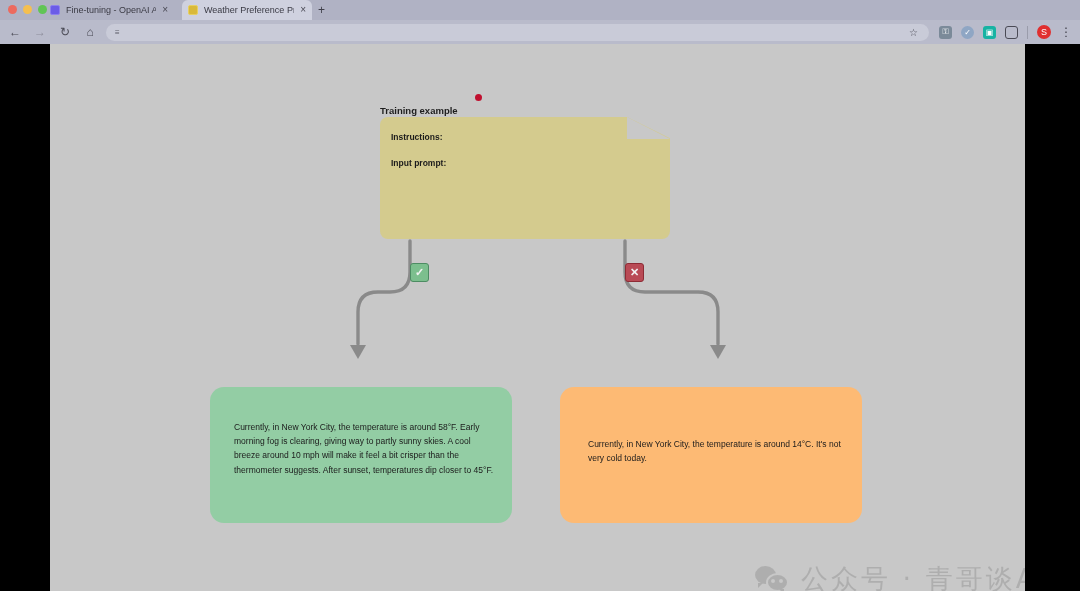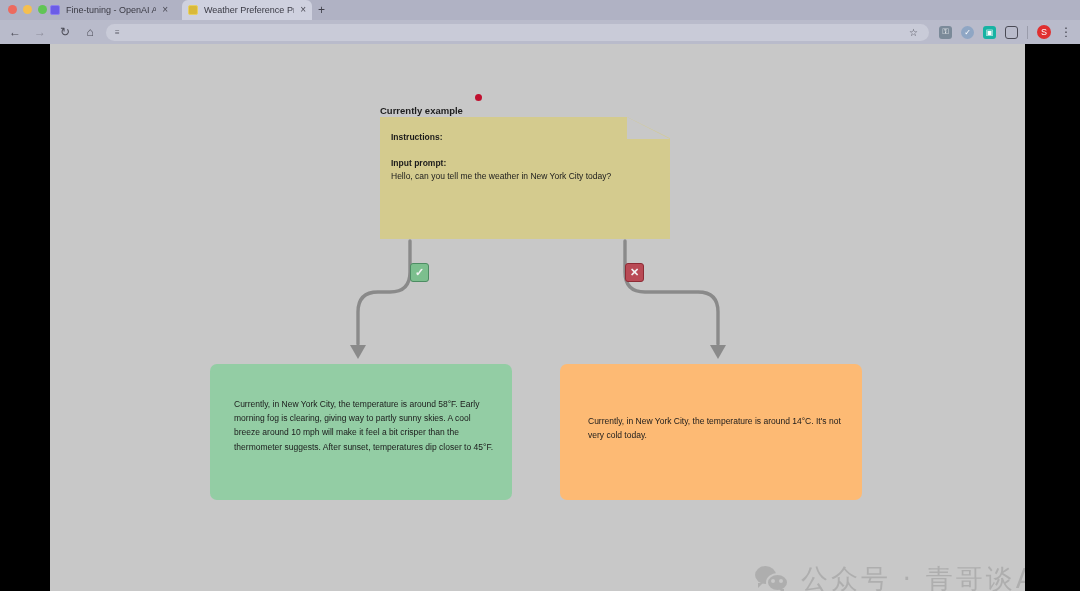--- a/index.html
+++ b/index.html
@@ -59,21 +59,21 @@
 
   
   .viewport { position: absolute; left: 50px; top: 44px; width: 975px; height: 547px;
               background: #c8c8c8; overflow: hidden; }
 
   .note-label { position: absolute; left: 330px; top: 61px; font-size: 9.5px;
                 font-weight: bold; color: #1d1d1d; }
 
   .note { position: absolute; left: 330px; top: 73px; width: 290px; height: 122px;
           background: #d4cb8e;
-          clip-path: polygon(0 0, 85.2% 0, 100% 17.5%, 100% 100%, 0 100%); }
+          clip-path: polygon(0 0, 85.2% 0, 100% 17.5%, 100% 100%, 0 100%); border-radius: 8px; }
   .note-fold { position: absolute; left: 577px; top: 73px; width: 43px; height: 22px;
                background: #c8c8c8; clip-path: polygon(0 0, 100% 100%, 0 100%); }
   .note-dot { position: absolute; left: 425px; top: 50px; width: 7px; height: 7px;
               border-radius: 50%; background: #c0102f; }
   .note-inner { position: absolute; left: 11px; top: 14px; right: 16px; }
   .note-h { font-size: 8.5px; font-weight: bold; color: #1b1b1b; line-height: 13px; }
   .note-p { font-size: 8.5px; color: #1b1b1b; line-height: 13.5px; }
   .note-gap { height: 13px; }
 
   
@@ -81,21 +81,21 @@
            display: flex; align-items: center; justify-content: center;
            font-size: 12px; line-height: 1; color: #fff; }
   .badge-ok { left: 360px; top: 219px; background: #7cbf8e; border: 1.5px solid #4d8c63; }
   .badge-no { left: 575px; top: 219px; background: #b94a55; border: 1.5px solid #8d2b35; }
   .badge-glyph { font-size: 11px; color: #f2f2f2; font-weight: bold; }
 
   
   .arrows { position: absolute; left: 0; top: 0; width: 975px; height: 547px; }
 
   
-  .ans { position: absolute; border-radius: 7px; }
+  .ans { position: absolute; border-radius: 14px; margin-top: 23px; }
   .ans-good { left: 160px; top: 320px; width: 302px; height: 136px; background: #93cda4; }
   .ans-bad  { left: 510px; top: 320px; width: 302px; height: 136px; background: #fdba74; }
   .ans-good .ans-text { position: absolute; left: 24px; top: 33px; right: 18px;
                         font-size: 8.5px; color: #1b1b1b; line-height: 14.2px; }
   .ans-bad .ans-text  { position: absolute; left: 28px; top: 50px; right: 18px;
                         font-size: 8.5px; color: #1b1b1b; line-height: 14.2px; }
 
   
   .watermark { position: absolute; left: 705px; top: 517px; display: flex;
                align-items: center; gap: 12px; opacity: 0.42; }
@@ -163,28 +163,27 @@
         <span class="ext ext-d"></span>
         <span class="divider-v"></span>
         <span class="profile">S</span>
         <span class="kebab">⋮</span>
       </div>
     </div>
   </div>
 
   <div class="viewport">
 
-    <div class="note-label">Currently example</div>
+    <div class="note-label">Training example</div>
 
     <div class="note">
       <div class="note-inner">
         <div class="note-h">Instructions:</div>
         <div class="note-gap"></div>
         <div class="note-h">Input prompt:</div>
-        <div class="note-p">Hello, can you tell me the weather in New York City today?</div>
       </div>
     </div>
     <div class="note-fold"></div>
     <div class="note-dot"></div>
 
     <svg class="arrows" viewBox="0 0 975 547">
       <path d="M 360 197 L 360 228 Q 360 248 340 248 L 328 248 Q 308 248 308 268 L 308 300" fill="none" stroke="#8a8a8a" stroke-width="3.4" stroke-linecap="round"></path>
       <path d="M 300 301 L 308 315 L 316 301 Z" fill="#8a8a8a"></path>
 
       <path d="M 575 197 L 575 228 Q 575 248 595 248 L 648 248 Q 668 248 668 268 L 668 300" fill="none" stroke="#8a8a8a" stroke-width="3.4" stroke-linecap="round"></path>

